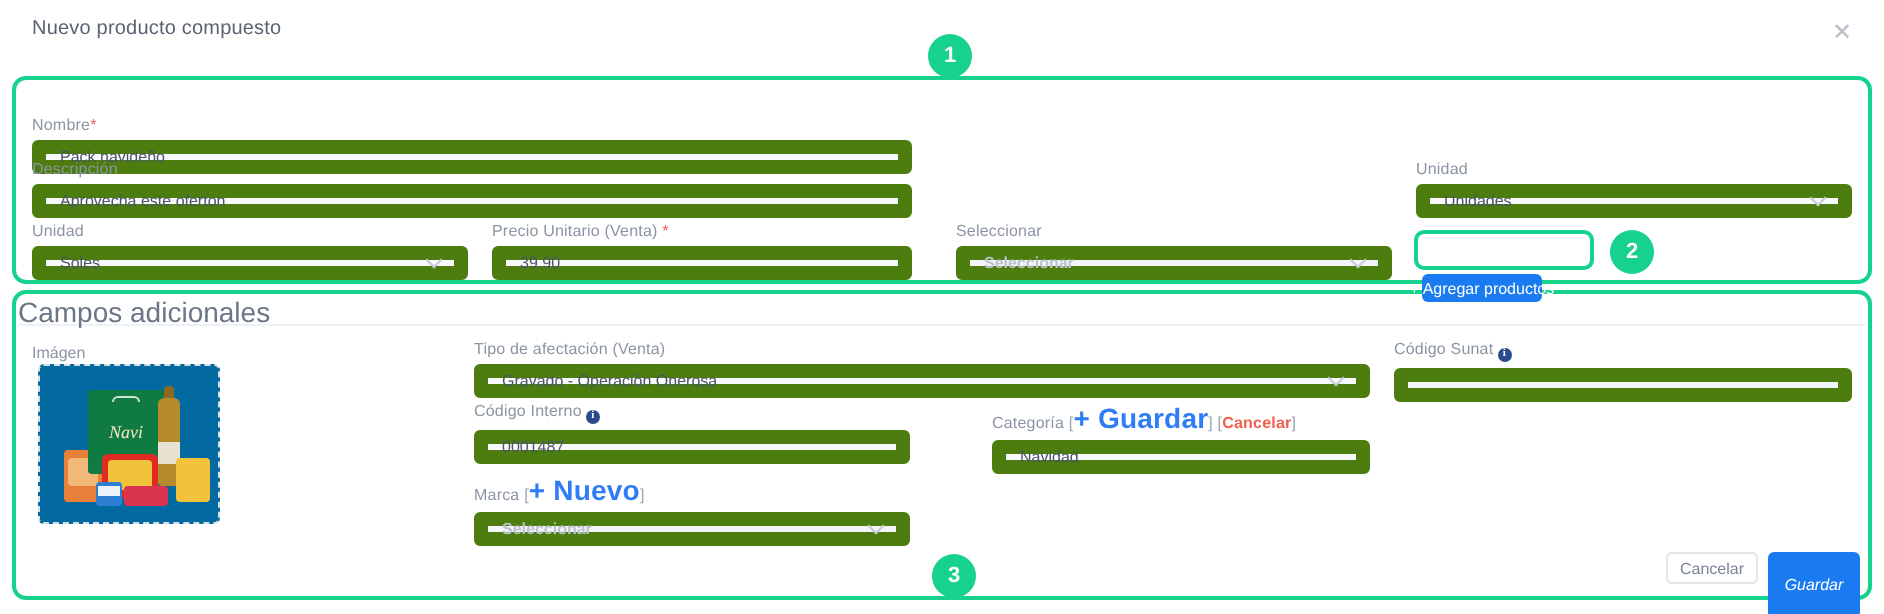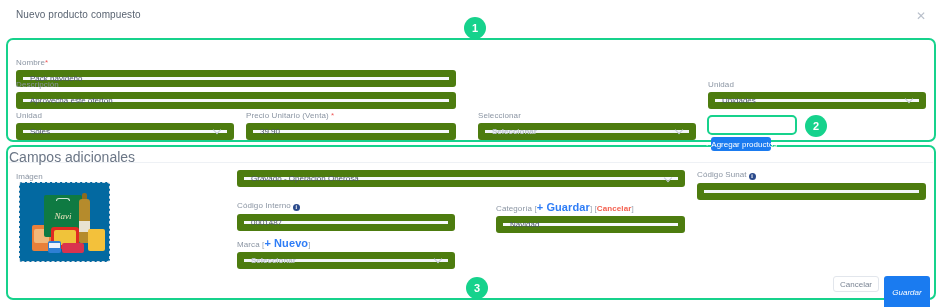--- a/index.html
+++ b/index.html
@@ -72,21 +72,21 @@
   }
 
   
   .sect-head {
     position: absolute; left: 9px; top: 148px; width: 924px; height: 15px;
     border-bottom: 1px solid #eef1f5;
   }
   .sect-head span { font-size: 14px; color: #6b7686; }
 
   
-  .lnk-blue { color: #2f7df6; font-weight: bold; font-size: 11px; text-align: right; }
+  .lnk-blue { color: #2f7df6; font-weight: bold; font-size: 14px; text-align: right; }
   .lnk-red  { color: #f4604f; font-weight: bold; font-size: 8px; }
   .brk      { color: #9aa4b2; font-size: 8px; }
 
   
   .btn-primary {
     position: absolute; background: #1a7bf0; color: #fff;
     font-size: 8px; border-radius: 3px; border: none;
     display: flex; align-items: center; justify-content: center;
     cursor: pointer; white-space: nowrap;
   }
@@ -210,20 +210,21 @@
         <div class="h-right"></div>
       <div class="h-chips"></div>
         <div class="h-chips2"></div>
       <div class="h-pink"></div>
       <div class="h-blue"></div>
         <div class="h-blue2"></div>
     </div>
   </div>
 
   <div class="fld" style="left:237px; top:170px; width:448px;">
+    <div class="lbl">Tipo de afectación (Venta)</div>
     <div class="inp">
       <span class="val">Gravado - Operación Onerosa</span>
       <span class="chev"></span>
     </div>
   </div>
 
   <div class="fld" style="left:697px; top:170px; width:229px;">
     <div class="lbl"><span>Código Sunat</span><span class="info-icon">i</span></div>
     <div class="inp empty">
         <span class="val"></span>

